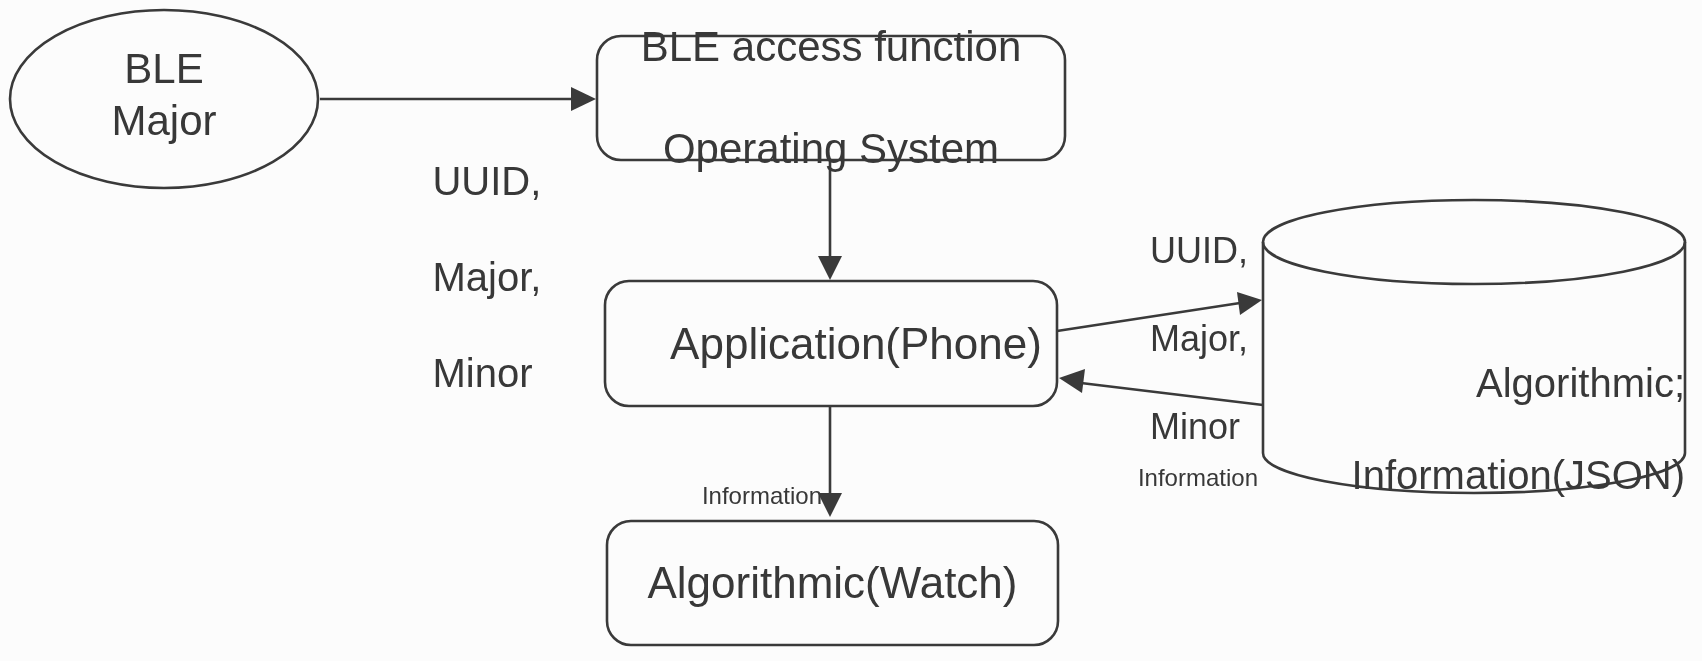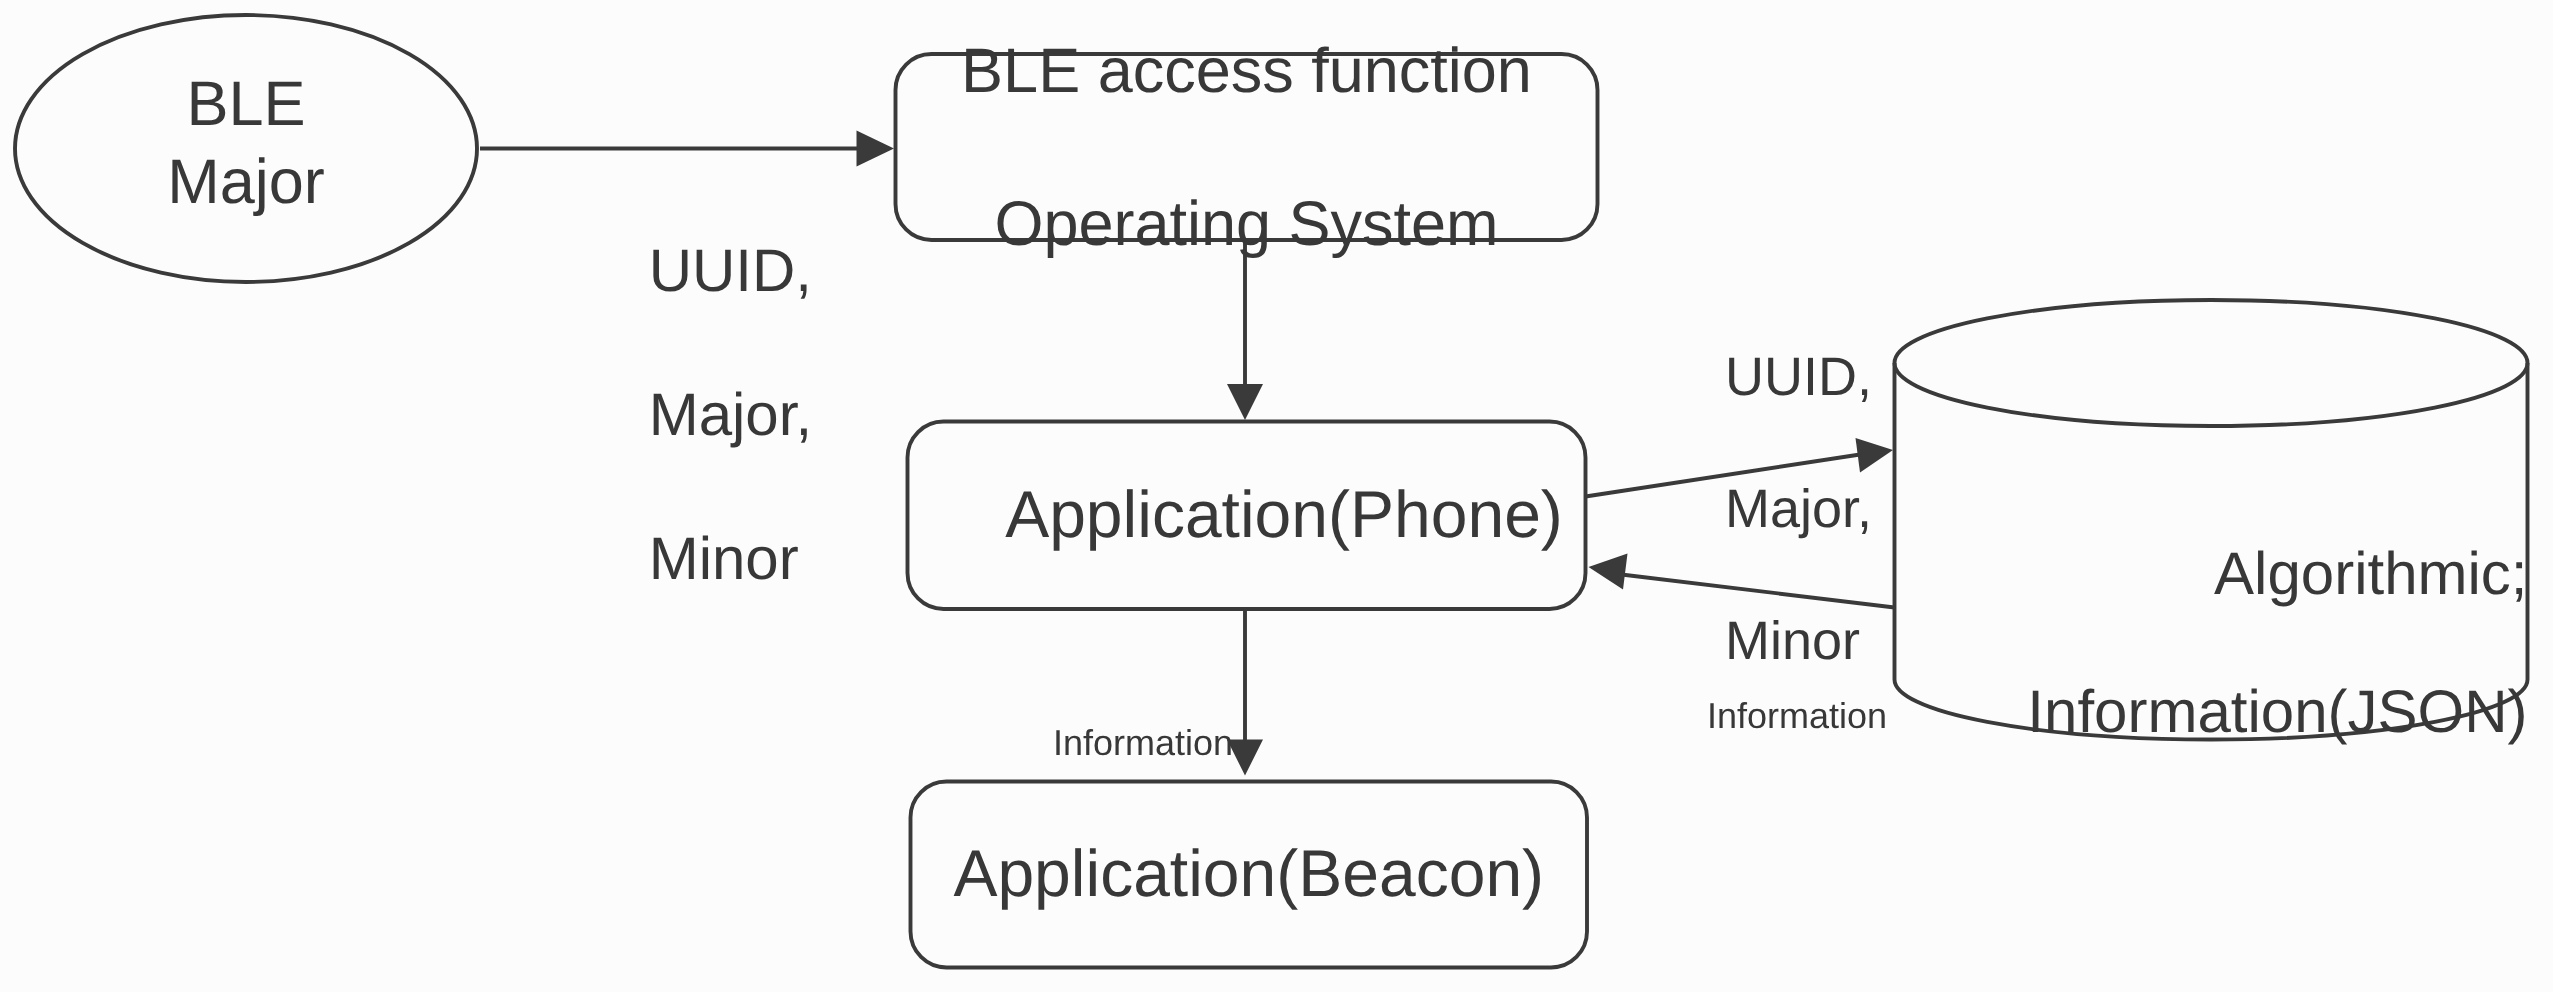--- a/index.html
+++ b/index.html
@@ -77,21 +77,21 @@
   <div class="node-label fs-node2" style="left:597px;top:36px;width:468px;height:124px;">
     <span>BLE access function</span>
     <span>Operating System</span>
   </div>
 
   <div class="node-label fs-node" style="left:605px;top:281px;width:452px;height:125px;padding-left:25px;">
     <span>Application(Phone)</span>
   </div>
 
   <div class="node-label fs-node" style="left:607px;top:521px;width:451px;height:124px;">
-    <span>Application(Beacon)</span>
+    <span>Algorithmic(Watch)</span>
   </div>
 
   <div class="lbl fs-db ta-c" style="left:1263px;top:314px;width:422px;">
     <span>Algorithmic;</span><br>
     <span>Information(JSON)</span>
   </div>
 
   <div class="lbl fs-uuid-l" style="left:388px;top:109px;">
     <span>UUID,</span><br>
     <span>Major,</span><br>

